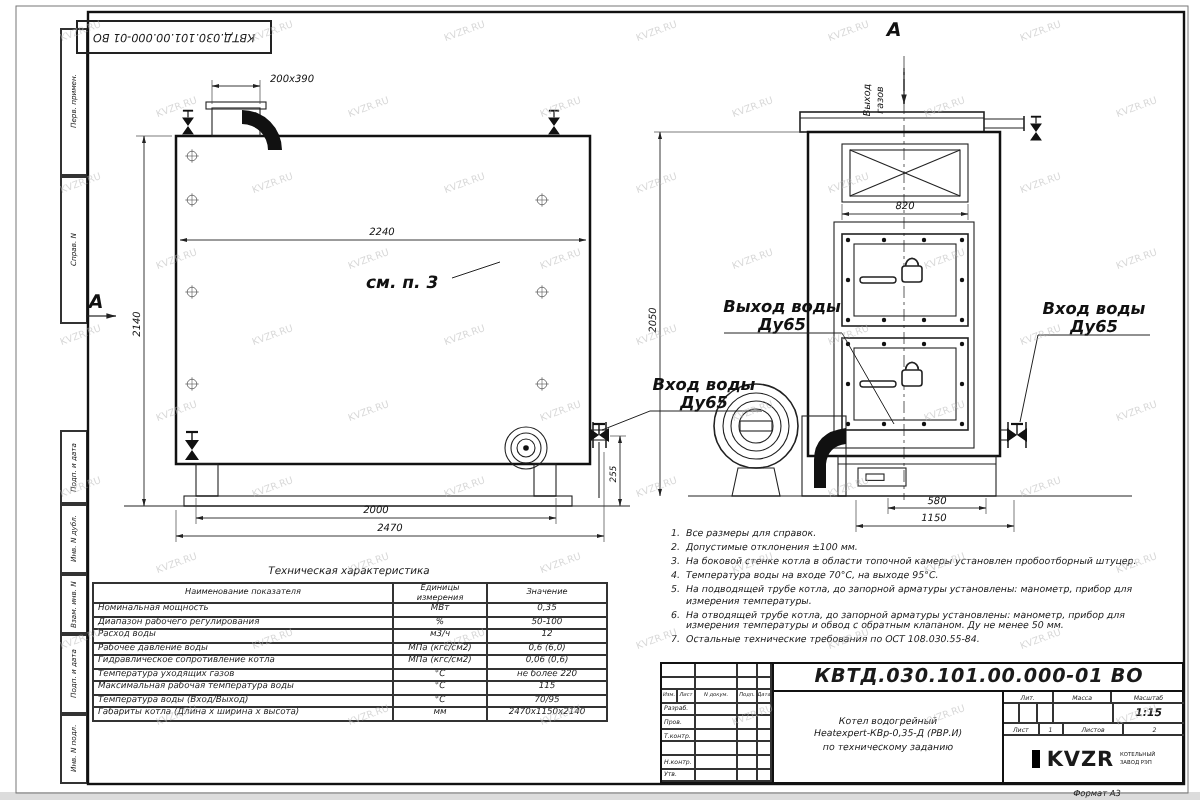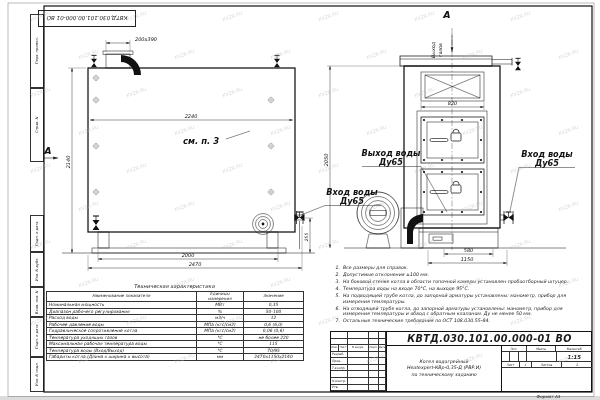--- a/index.html
+++ b/index.html
@@ -483,20 +483,28 @@
           </div>
         <div class="tbr-cell" style="width:30px;"></div>
         <div class="tbr-cell" style="width:36px;border-right:none;" id="tb-scale-val">1:15</div>
       </div>
       <div class="tbr-row" style="height:6px;">
         <div class="tbr-cell" style="width:18px;">Лист</div>
         <div class="tbr-cell" style="width:12px;">1</div>
         <div class="tbr-cell" style="width:31px;">Листов</div>
         <div class="tbr-cell" style="width:30px;border-right:none;">2</div>
       </div>
+      <div id="tb-logo">
+        <span class="logo-block"></span>
+        <span id="logo-text">KVZR</span>
+        <span id="logo-cap">
+          <div>КОТЕЛЬНЫЙ</div>
+          <div>ЗАВОД РЭП</div>
+        </span>
+      </div>
     </div>
   </div>
 
   <div class="ov" id="format-label">Формат А3</div>
   <div id="bottom-strip" class="ov"></div>
   <div id="wm">
       <span class="wm-item" style="left: 29.6842px; top: 14px;">KVZR.RU</span>
       <span class="wm-item" style="left: 125.684px; top: 14px;">KVZR.RU</span>
       <span class="wm-item" style="left: 221.684px; top: 14px;">KVZR.RU</span>
       <span class="wm-item" style="left: 317.684px; top: 14px;">KVZR.RU</span>

